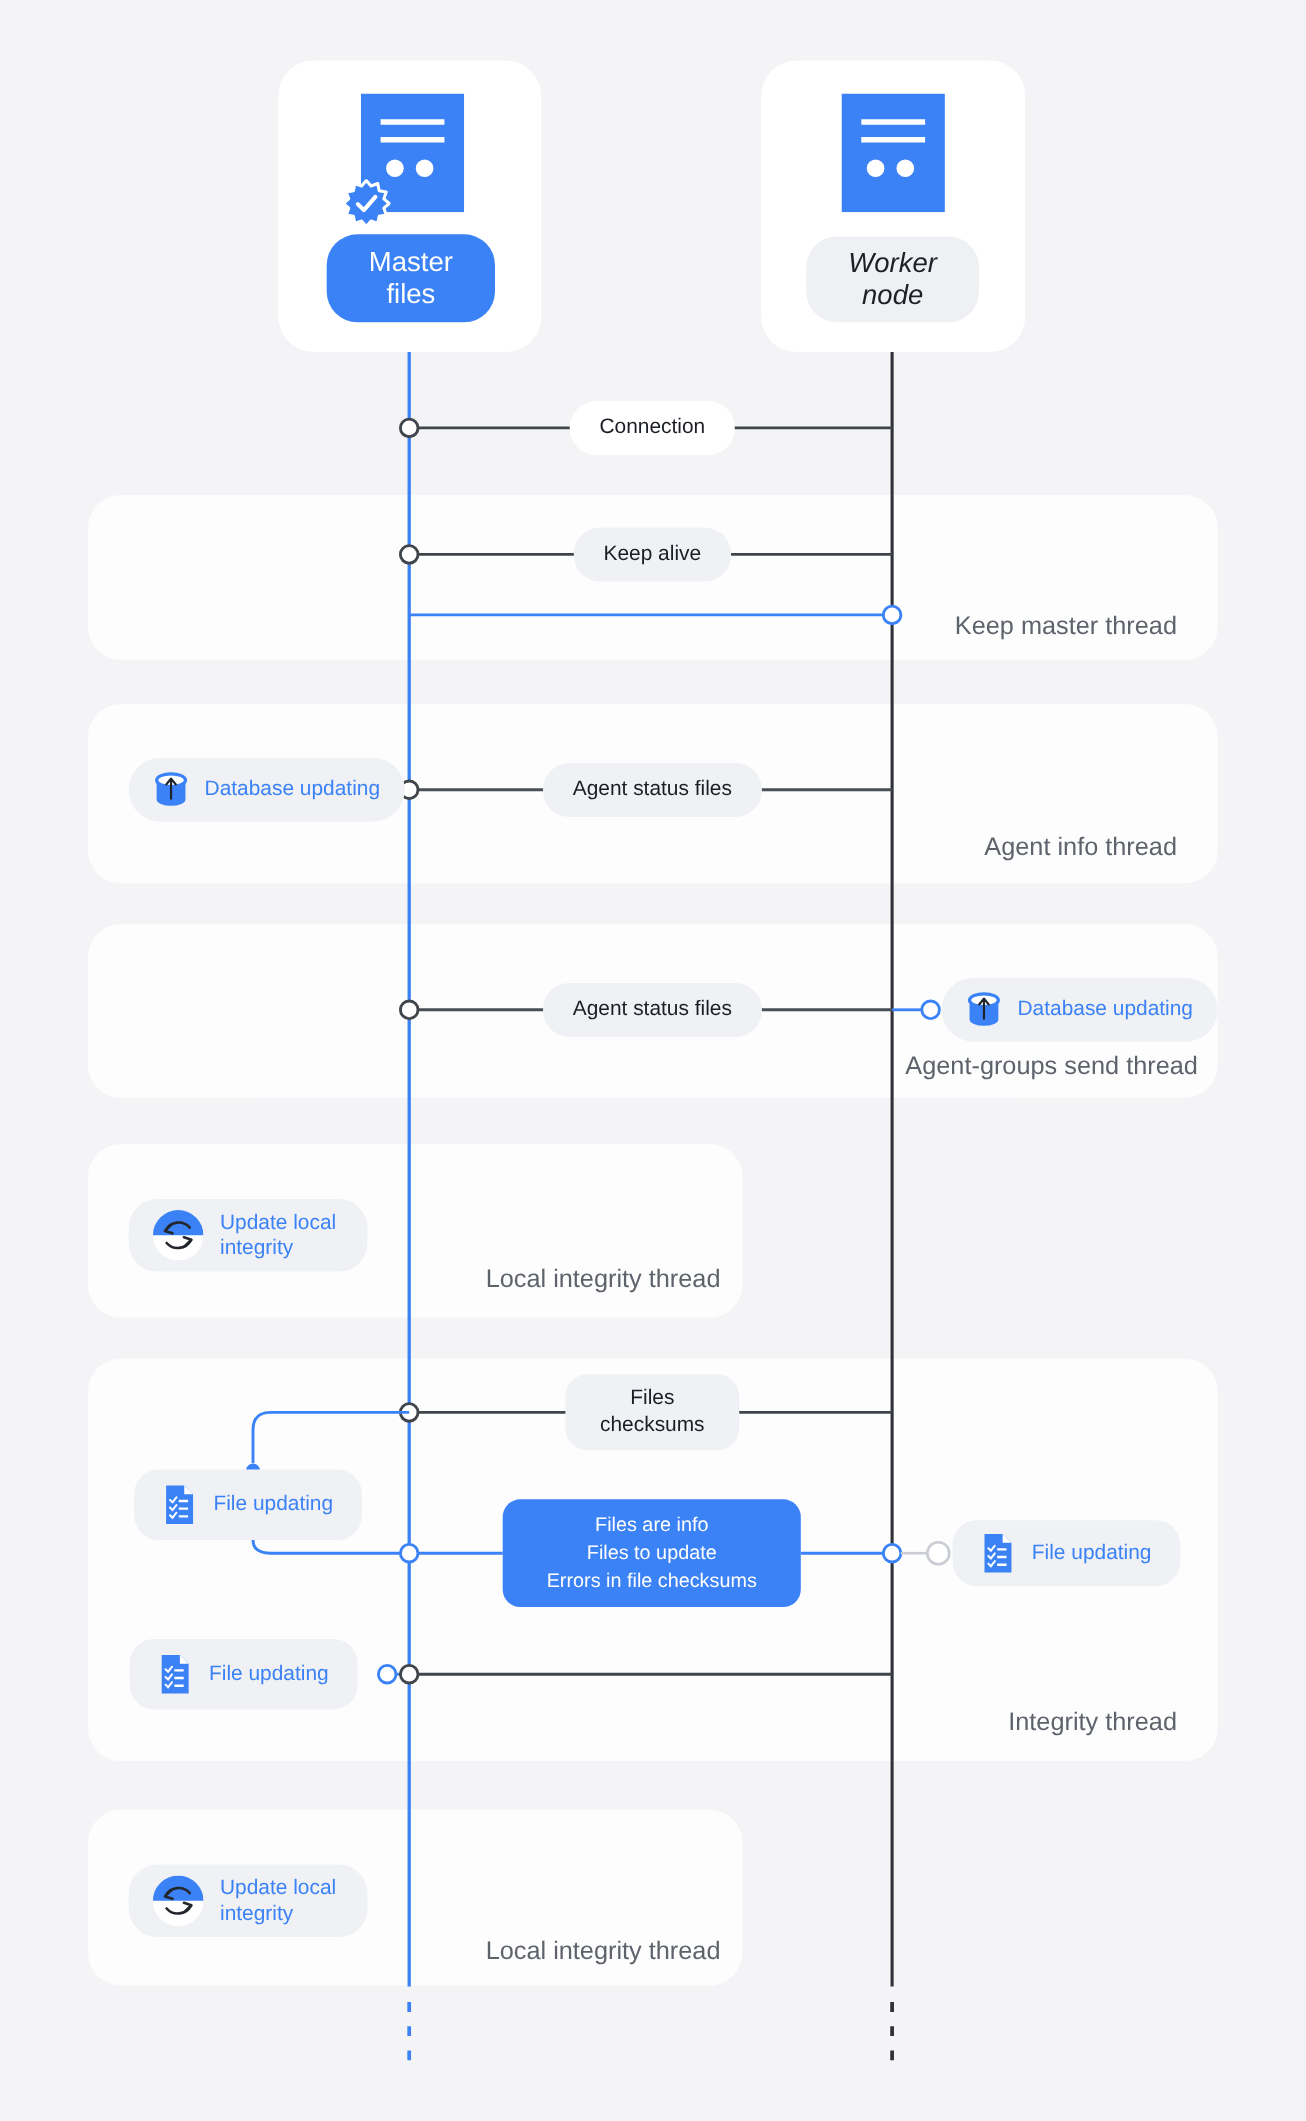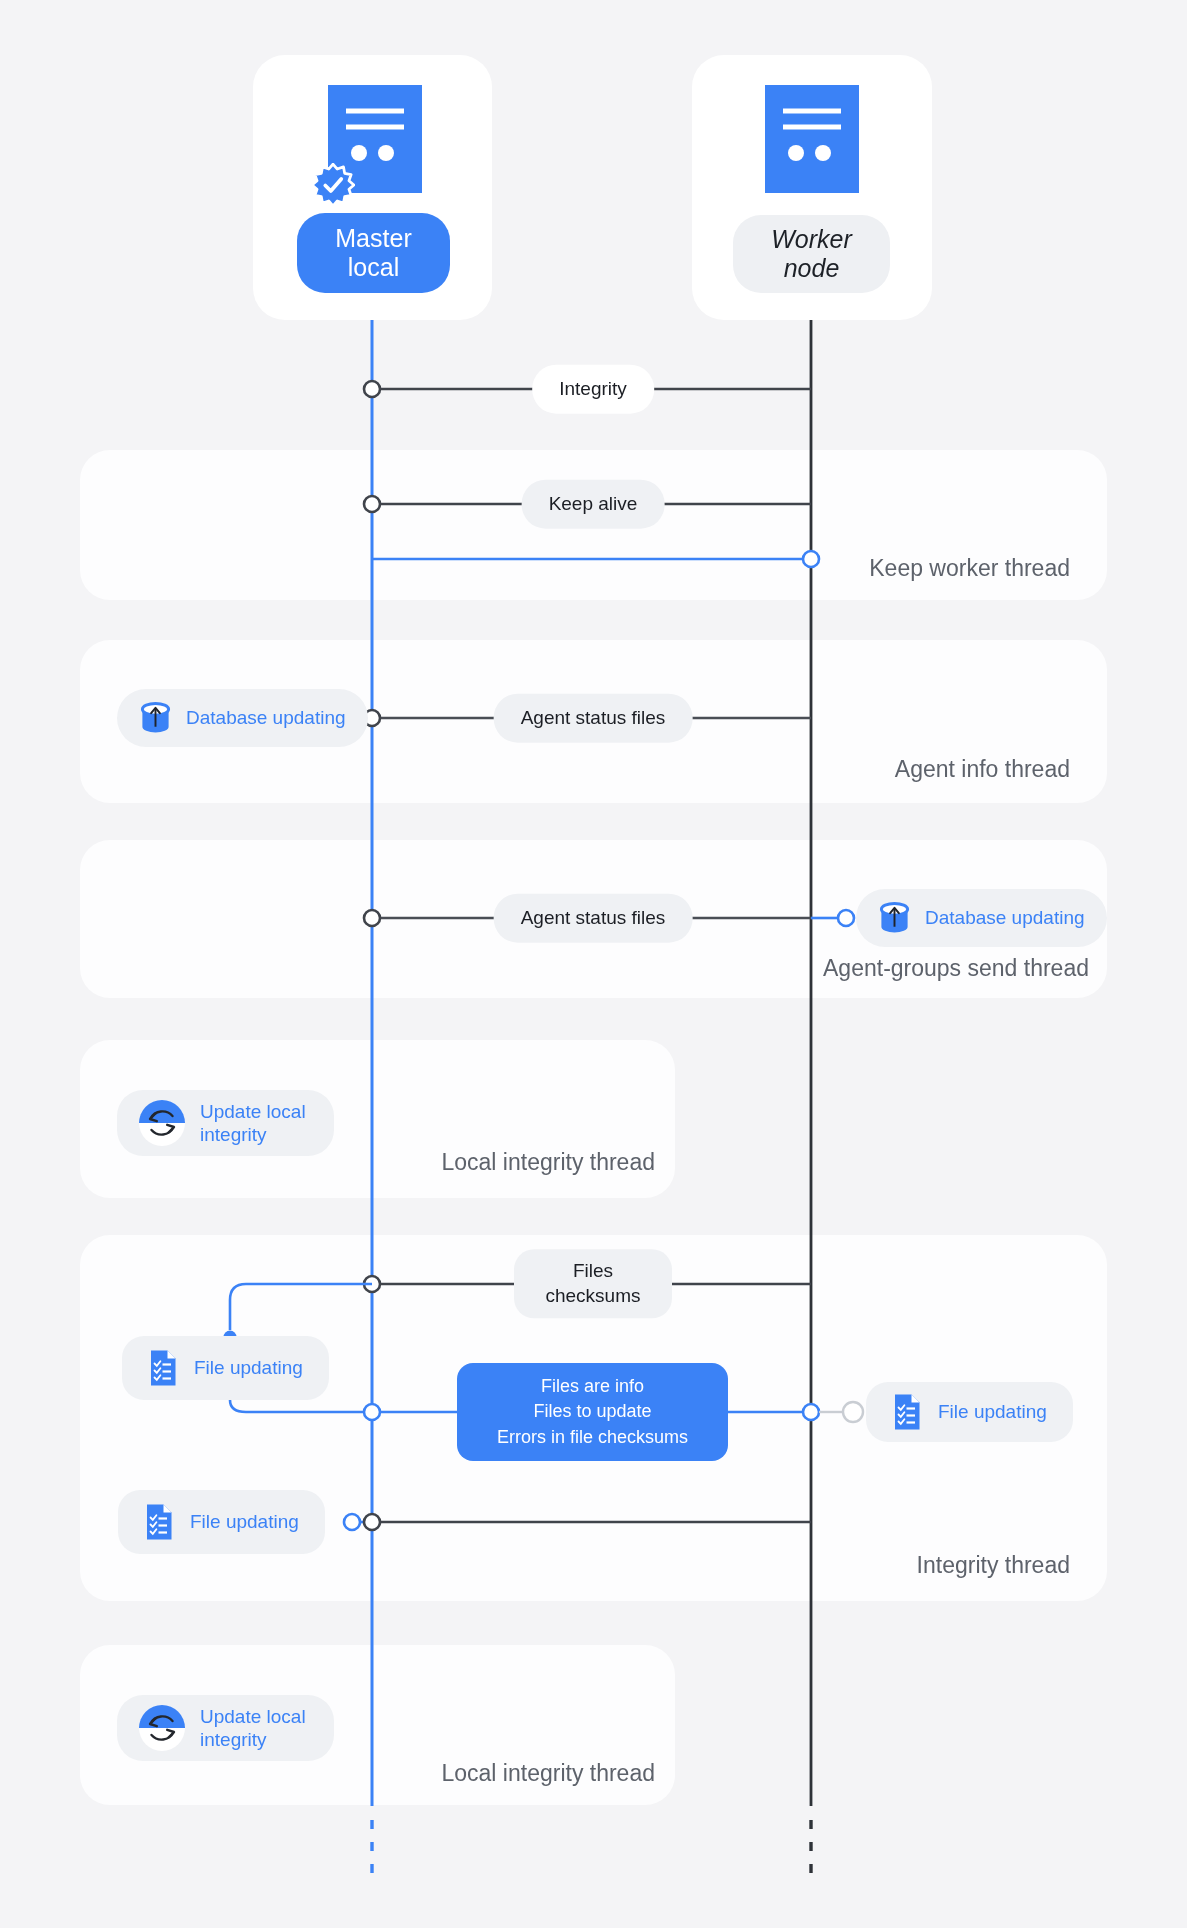--- a/index.html
+++ b/index.html
@@ -31,21 +31,21 @@
   .chip .chip-label.wrap{white-space:normal;}
   .chip svg{flex:0 0 auto;}
 </style>
 </head>
 <body>
 
 <div id="canvas">
 
   <div class="layer">
     <div class="thread-box" style="left:80px;top:450px;width:1027px;height:150px;">
-      <div class="thread-label" style="right:37px;bottom:18px;">Keep worker thread</div>
+      <div class="thread-label" style="right:37px;bottom:18px;">Keep master thread</div>
     </div>
     <div class="thread-box" style="left:80px;top:640px;width:1027px;height:163px;">
       <div class="thread-label" style="right:37px;bottom:20px;">Agent info thread</div>
     </div>
     <div class="thread-box" style="left:80px;top:840px;width:1027px;height:158px;">
       <div class="thread-label" style="right:18px;bottom:16px;margin-top:18px;">Agent-groups send thread</div>
     </div>
     <div class="thread-box" style="left:80px;top:1040px;width:595px;height:158px;">
       <div class="thread-label" style="right:20px;bottom:22px;">Local integrity thread</div>
     </div>
@@ -109,39 +109,39 @@
         <line x1="18" y1="26" x2="76" y2="26" stroke="#ffffff" stroke-width="5"></line>
         <line x1="18" y1="42" x2="76" y2="42" stroke="#ffffff" stroke-width="5"></line>
         <circle cx="31" cy="68" r="8" fill="#ffffff"></circle>
         <circle cx="58" cy="68" r="8" fill="#ffffff"></circle>
       </svg>
       <svg style="position:absolute;left:58px;top:108px;" width="44" height="44" viewBox="0 0 40 40">
         <polygon points="39,20 34.5,23.9 36.5,29.5 30.6,30.6 29.5,36.5 23.9,34.5 20,39 16.1,34.5 10.5,36.5 9.4,30.6 3.5,29.5 5.5,23.9 1,20 5.5,16.1 3.5,10.5 9.4,9.4 10.5,3.5 16.1,5.5 20,1 23.9,5.5 29.5,3.5 30.6,9.4 36.5,10.5 34.5,16.1" fill="#3b82f6" stroke="#ffffff" stroke-width="2.5" stroke-linejoin="round"></polygon>
         <path d="M13 20.5 L18 25.5 L27.5 14.5" fill="none" stroke="#ffffff" stroke-width="3.4" stroke-linecap="round" stroke-linejoin="round"></path>
       </svg>
       <div class="node-pill blue" style="left:44px;top:158px;width:153px;height:80px;">
-        <span style="width:100px;">Master local</span>
+        <span style="width:100px;">Master files</span>
       </div>
     </div>
 
     <div class="node-card" style="left:692px;top:55px;width:240px;height:265px;">
       <svg style="position:absolute;left:73px;top:30px;" width="94" height="108" viewBox="0 0 94 108">
         <rect x="0" y="0" width="94" height="108" fill="#3b82f6"></rect>
         <line x1="18" y1="26" x2="76" y2="26" stroke="#ffffff" stroke-width="5"></line>
         <line x1="18" y1="42" x2="76" y2="42" stroke="#ffffff" stroke-width="5"></line>
         <circle cx="31" cy="68" r="8" fill="#ffffff"></circle>
         <circle cx="58" cy="68" r="8" fill="#ffffff"></circle>
       </svg>
       <div class="node-pill gray" style="left:41px;top:160px;width:157px;height:78px;">
         <span style="width:100px;">Worker node</span>
       </div>
     </div>
 
     <div class="msg-pill white" style="left:593px;top:389px;">
-      <span>Integrity</span>
+      <span>Connection</span>
     </div>
     <div class="msg-pill" style="left:593px;top:504px;">
       <span>Keep alive</span>
     </div>
     <div class="msg-pill" style="left:593px;top:718px;">
       <span>Agent status files</span>
     </div>
     <div class="msg-pill" style="left:593px;top:918px;">
       <span>Agent status files</span>
     </div>

